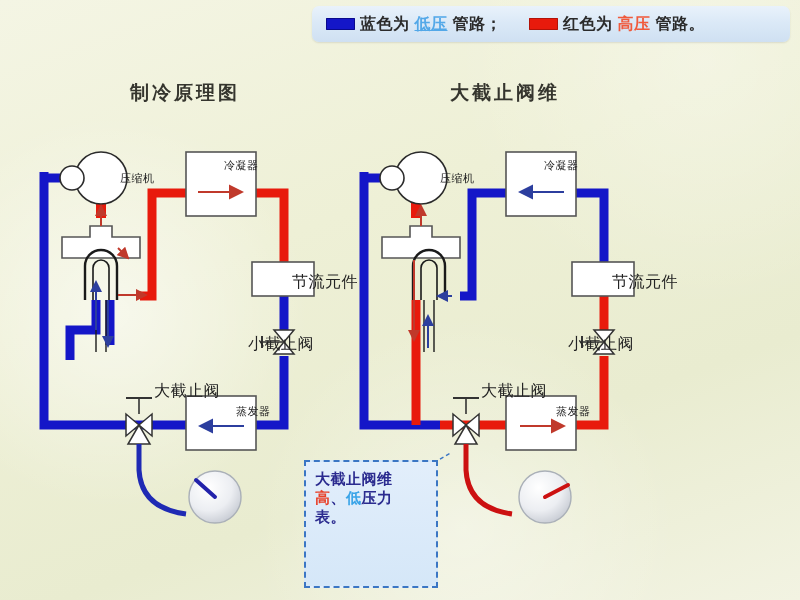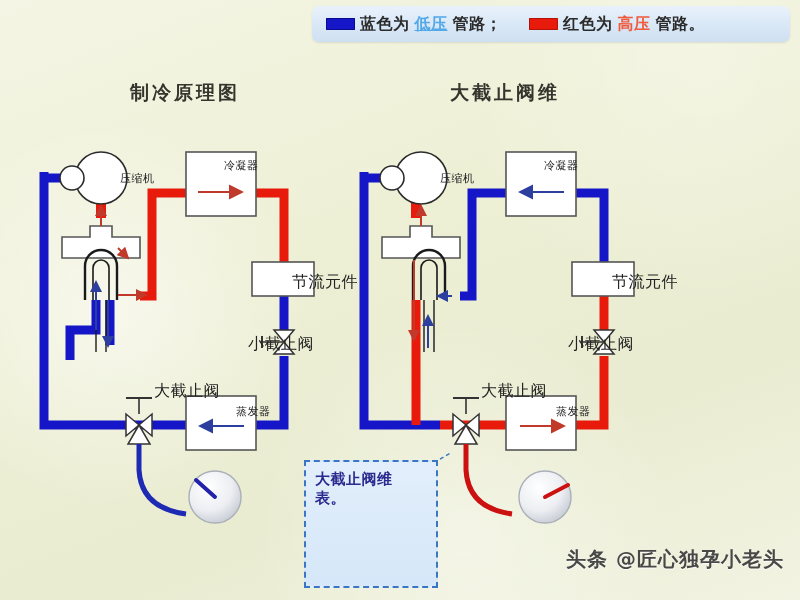--- a/index.html
+++ b/index.html
@@ -244,18 +244,18 @@
 
   <div class="plabel" style="left:404px;top:171px;">压缩机</div>
   <div class="plabel" style="left:508px;top:158px;">冷凝器</div>
   <div class="plabel small" style="left:576px;top:272px;">节流元件</div>
   <div class="plabel small" style="left:532px;top:334px;">小截止阀</div>
   <div class="plabel small" style="left:445px;top:381px;">大截止阀</div>
   <div class="plabel" style="left:520px;top:404px;">蒸发器</div>
 
   <div class="callout">
     <div class="callout-text">大截止阀维</div>
+    <div class="callout-text"><span class="co-red">高</span><span>、</span><span class="co-blue">低</span><span>压力</span></div>
     <div class="callout-text">表。</div>
   </div>
 
-  <div class="watermark">头条 @匠心独孕小老头</div>
 
 </div>
 
 </body></html>

